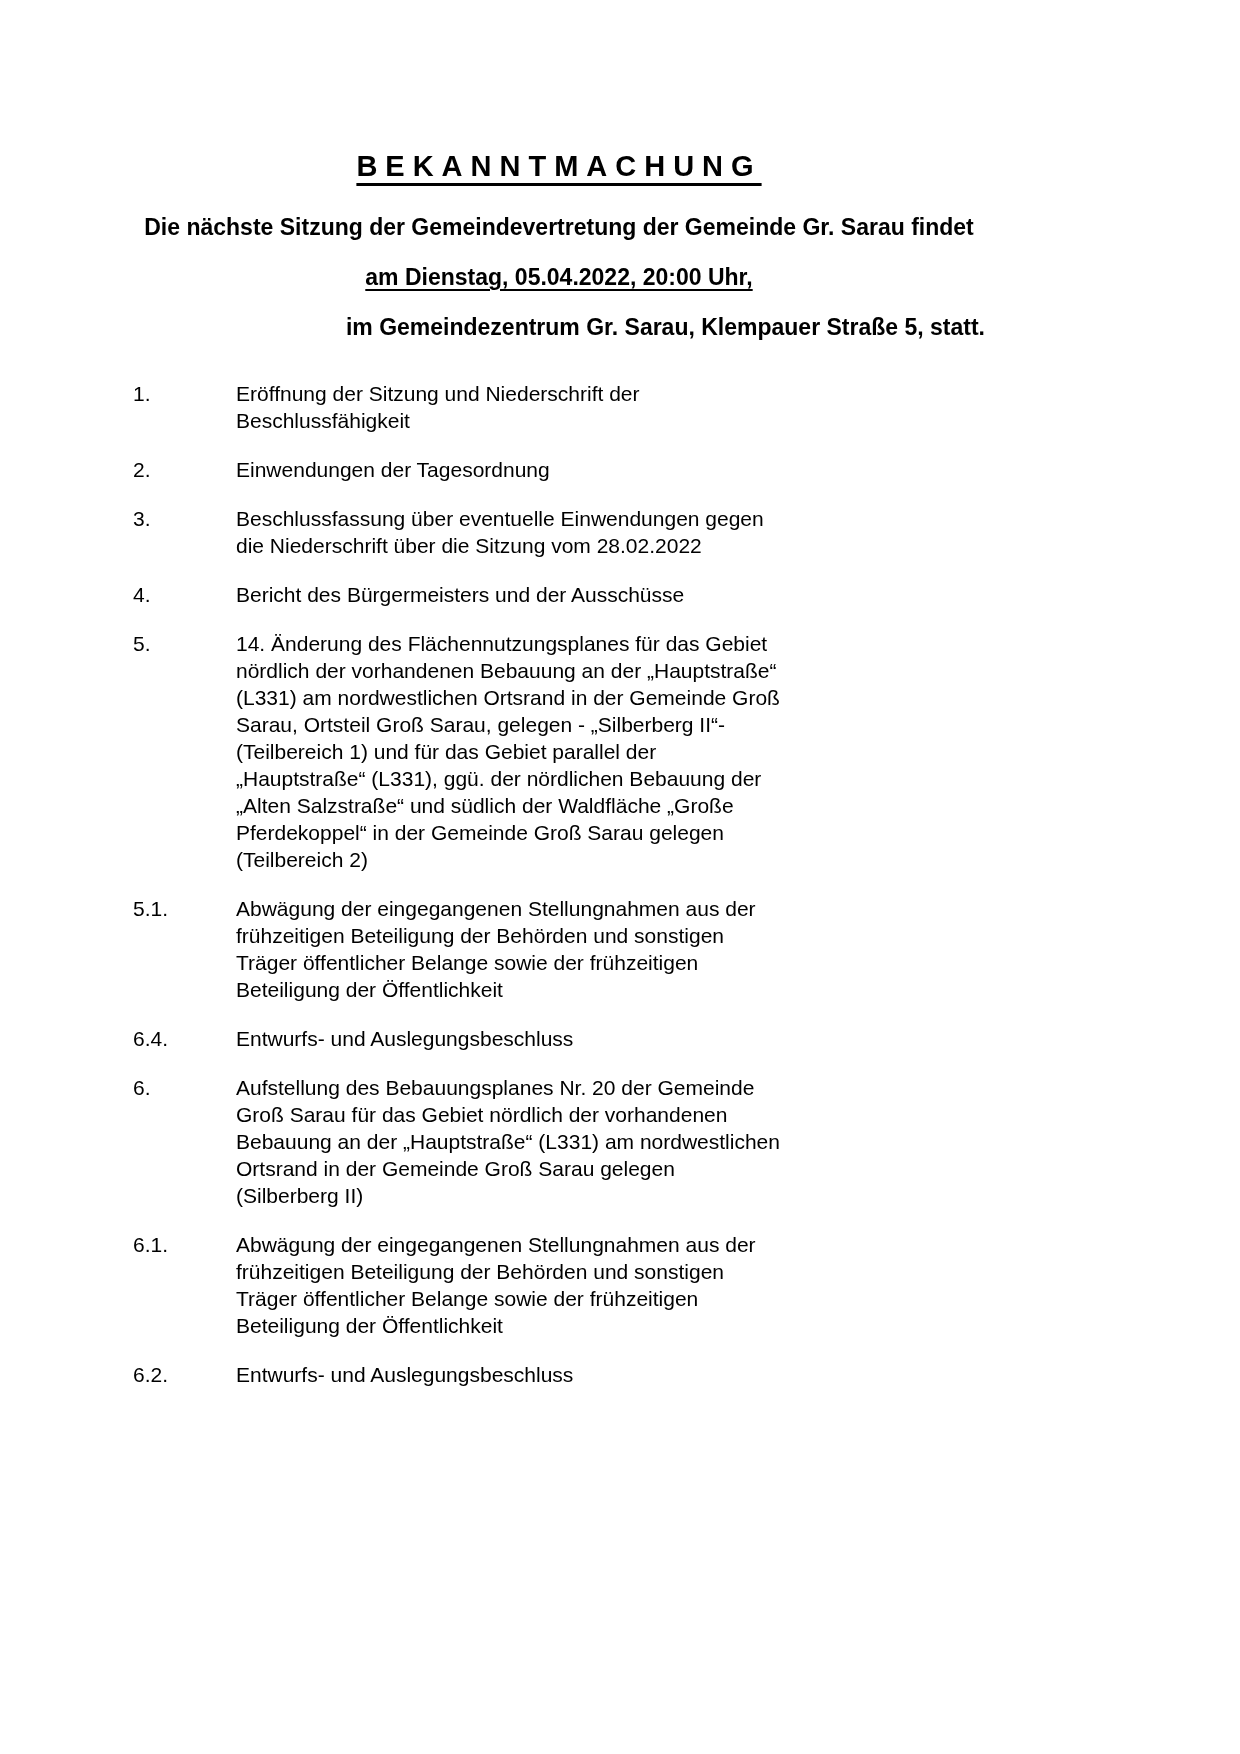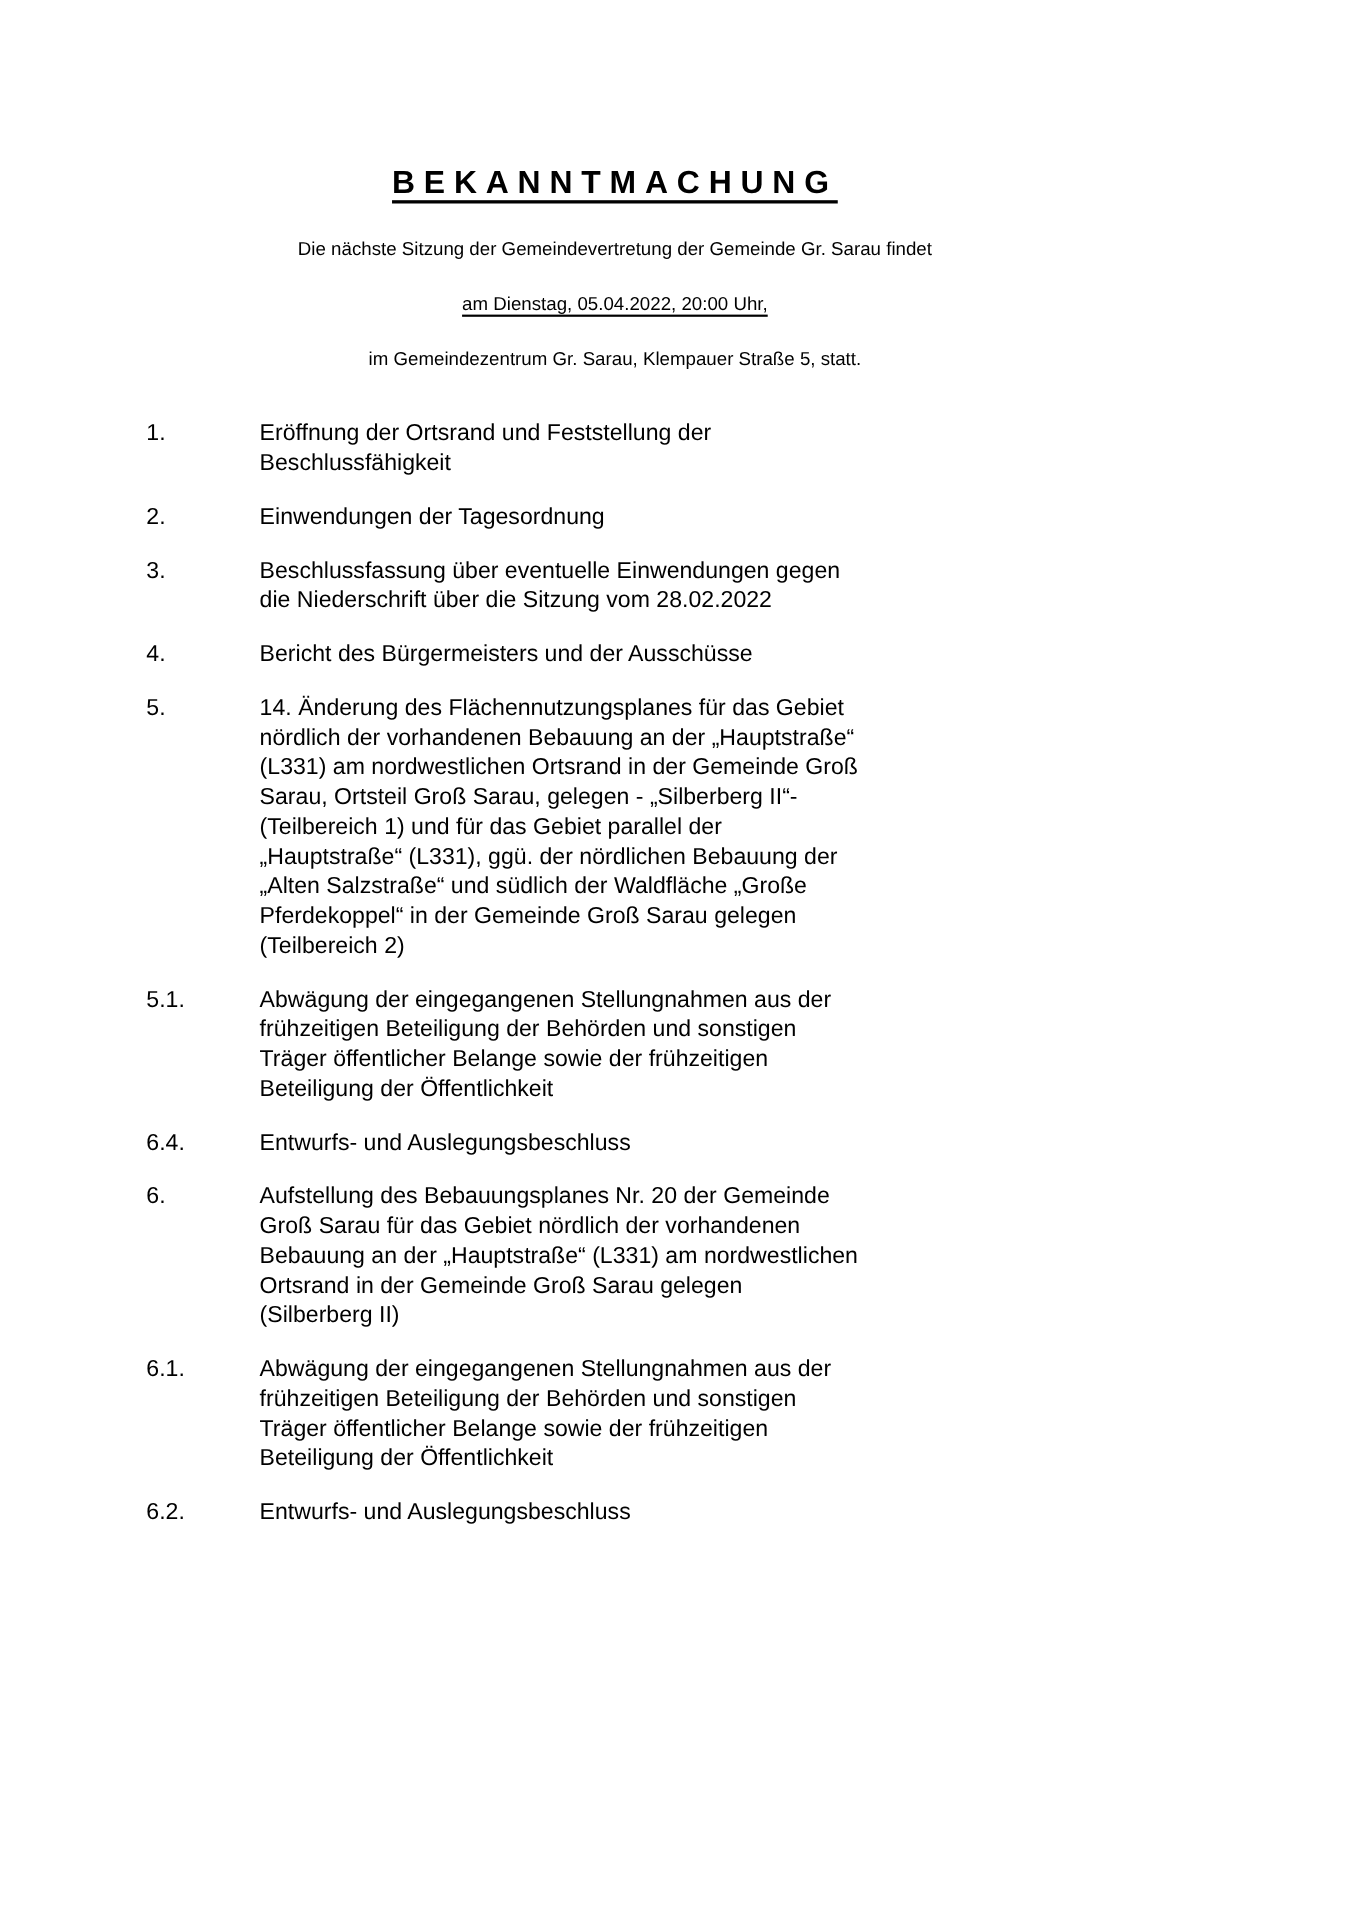--- a/index.html
+++ b/index.html
@@ -25,34 +25,35 @@
     letter-spacing: 8px;
     margin: 0 0 32px 0;
   }
   .doc-title span {
     text-decoration: underline;
     text-decoration-thickness: 3px;
     text-underline-offset: 7px;
   }
   .intro-line {
     text-align: center;
-    font-size: 17px;
-    font-weight: normal;
+    font-size: 23px;
+    font-weight: bold;
     line-height: 24px;
     margin: 0 0 26px 0;
     white-space: nowrap;
   }
   .intro-line.underlined span {
     text-decoration: underline;
     text-decoration-thickness: 2px;
     text-underline-offset: 4px;
     margin-top: 31px;
   }
   .intro-line.last {
     margin-bottom: 41px;
+    text-align: right;
   }
   .agenda-heading {
     font-size: 21px;
     font-weight: bold;
     line-height: 24px;
     margin: 0 0 33px 0;
   }
   .agenda-row {
     display: flex;
     align-items: flex-start;
@@ -81,21 +82,21 @@
 
   <p class="intro-line underlined"><span>am Dienstag, 05.04.2022, 20:00 Uhr,</span></p>
 
   <p class="intro-line last">im Gemeindezentrum Gr. Sarau, Klempauer Straße 5, statt.</p>
 
 
   <div class="agenda">
 
     <div class="agenda-row">
       <div class="agenda-num">1.</div>
-      <div class="agenda-text">Eröffnung der Ortsrand und Feststellung der
+      <div class="agenda-text">Eröffnung der Sitzung und Niederschrift der
 Beschlussfähigkeit</div>
     </div>
 
     <div class="agenda-row">
       <div class="agenda-num">2.</div>
       <div class="agenda-text">Einwendungen der Tagesordnung</div>
     </div>
 
     <div class="agenda-row">
       <div class="agenda-num">3.</div>

